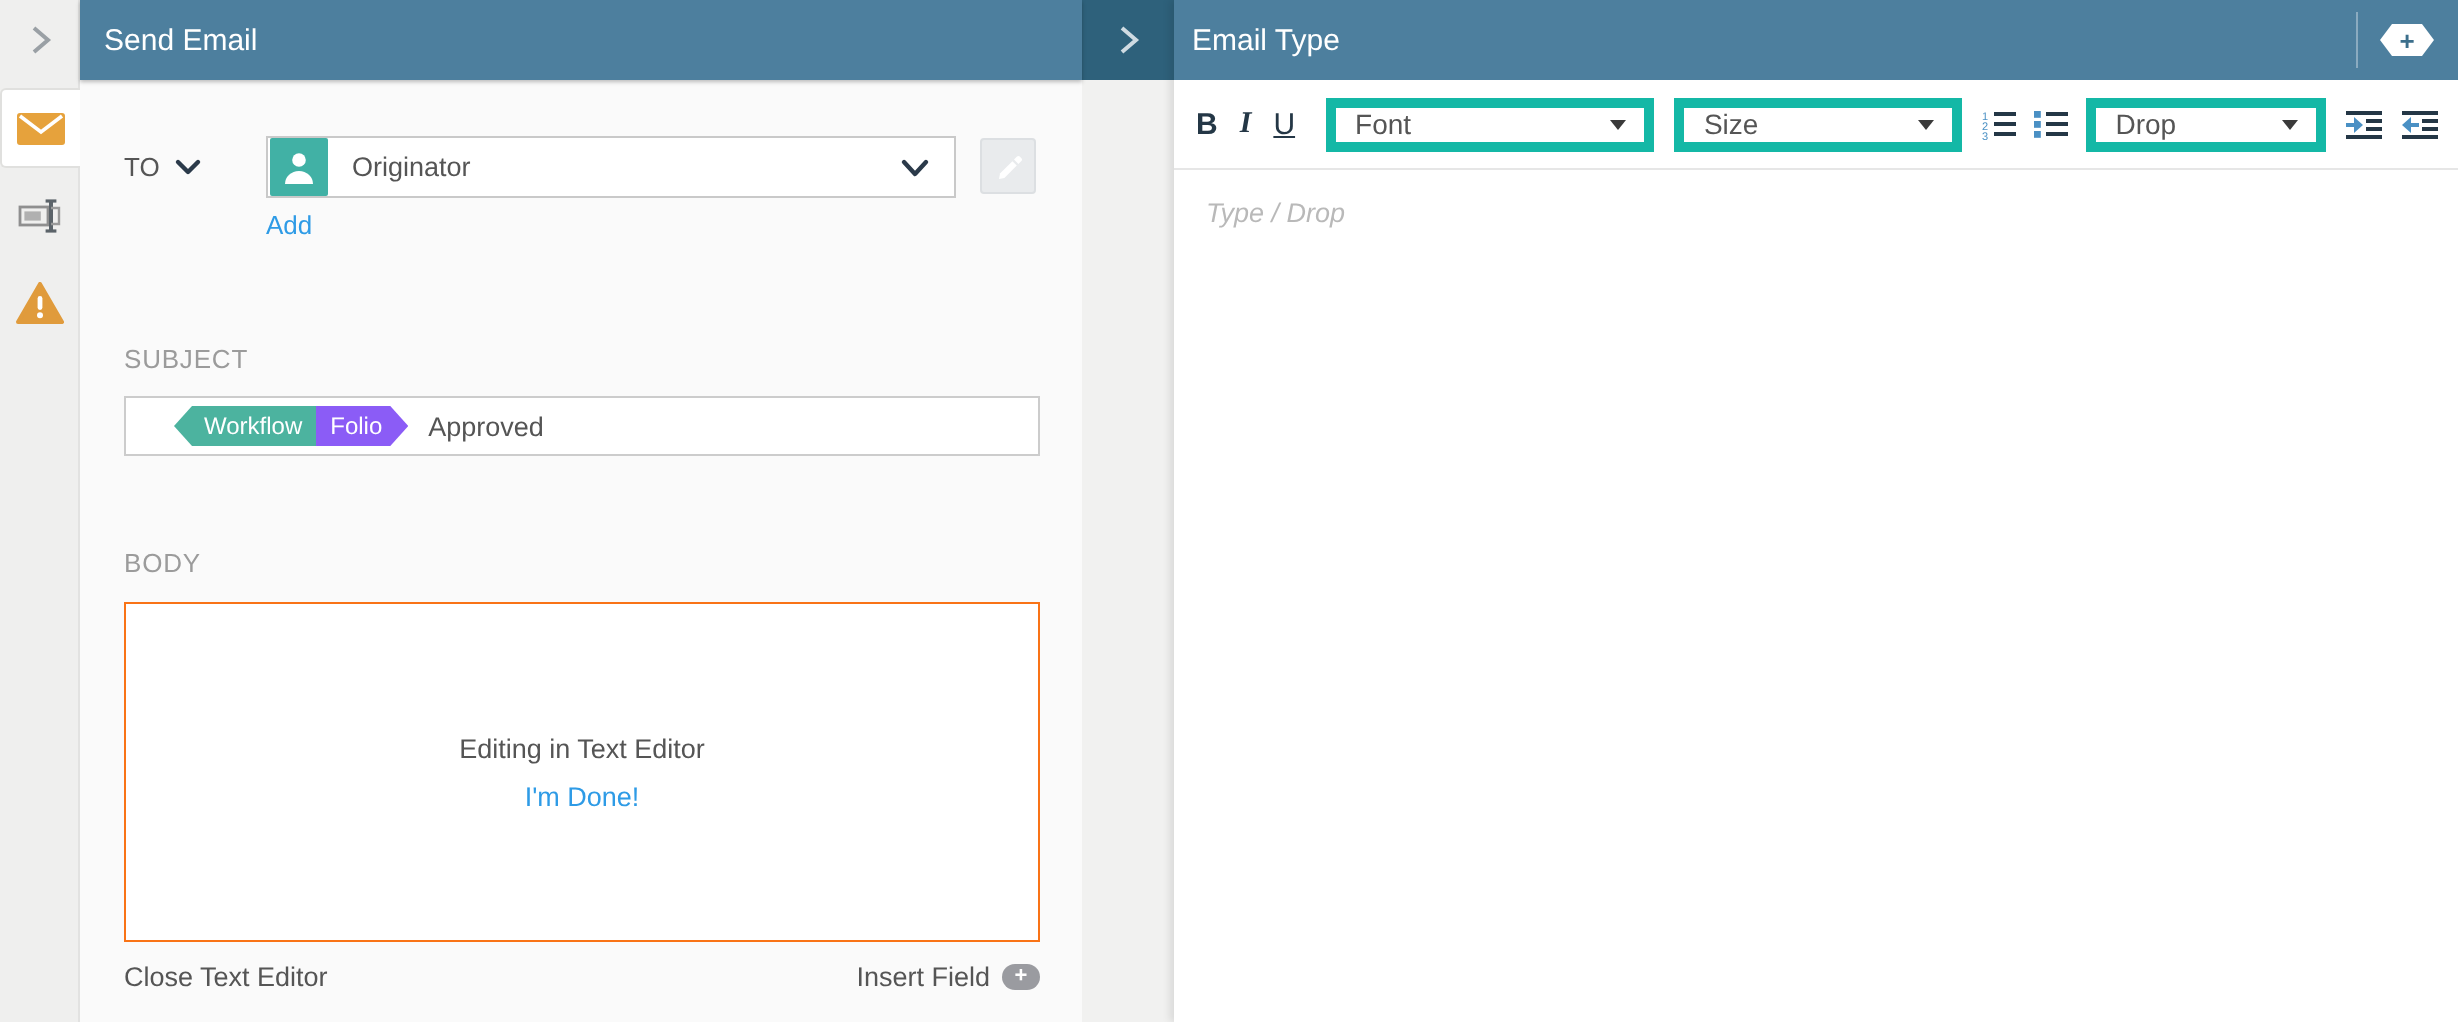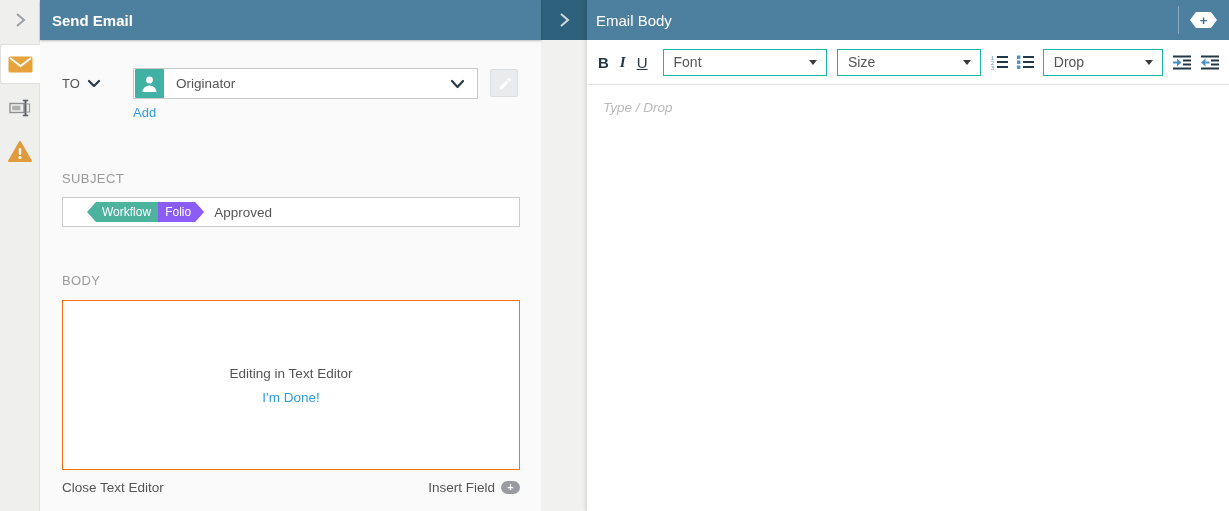--- a/index.html
+++ b/index.html
@@ -14,21 +14,21 @@
   
   .sidebar { position:absolute; left:0; top:0; width:40px; height:511px;
     background:#efefee; border-right:1px solid #e2e2e1; }
   .collapse-box { width:40px; height:40px; display:flex; align-items:center; justify-content:center; cursor:pointer; }
   .side-tab { width:40px; height:40px; margin-top:4px; display:flex; align-items:center; justify-content:center; cursor:pointer; }
   .side-tab.active { background:#ffffff; border:1px solid #e0e0de; border-right:none; border-radius:3px 0 0 3px; }
 
   
   .left-panel { position:absolute; left:40px; top:0; width:501px; height:511px; }
   .panel-header { height:40px; background:#4d7f9e; color:#fff; display:flex; align-items:center;
-    padding-left:12px; font-size:15px; box-shadow:0 1px 2px rgba(0,0,0,0.25); position:relative; z-index:3;font-weight:bold; }
+    padding-left:12px; font-size:15px; box-shadow:0 1px 2px rgba(0,0,0,0.25); position:relative; z-index:3; }
   .left-body { position:absolute; top:40px; left:0; right:0; bottom:0; background:#fafafa;
     padding:28px 21px 0 22px; }
 
   .to-row { display:flex; align-items:flex-start; }
   .to-label-group { display:flex; align-items:center; width:71px; padding-top:8px; }
   .to-label { color:#555; font-size:13px; }
   .recipient-col { }
   .recipient-select { width:345px; height:31px; background:#fff; border:1px solid #c9c9c9;
     display:flex; align-items:center; position:relative; cursor:pointer; }
   .avatar { width:29px; height:29px; margin-left:1px; background:#41b1a5; border-radius:1px;
@@ -75,21 +75,21 @@
     background:#fff; clip-path:polygon(6px 0, calc(100% - 6px) 0, 100% 50%, calc(100% - 6px) 100%, 6px 100%, 0 50%);
     color:#3c6f8c; font-weight:bold; font-size:13px; line-height:1; }
 
   .toolbar { height:45px; background:#fff; border-bottom:1px solid #e6e6e6;
     display:flex; align-items:center; padding-left:11px; }
   .tb-btn { color:#243746; font-size:15px; margin-right:11px; cursor:pointer; background:none; border:none;
     font-family:"Liberation Sans", sans-serif; padding:0; }
   .tb-bold { font-weight:bold; }
   .tb-italic { font-style:italic; font-family:"Liberation Serif", serif; font-weight:bold; }
   .tb-underline { text-decoration:underline; }
-  .tb-select { height:27px; border:1px solid #14b8a6; background:#fff; display:flex; align-items:center;
+  .tb-select { height:27px; border:5px solid #14b8a6; background:#fff; display:flex; align-items:center;
     justify-content:space-between; padding:0 9px 0 10px; color:#555; font-size:14px; margin-right:10px; cursor:pointer; }
   .sel-font { width:167px; margin-left:4px; }
   .sel-size { width:146px;gap:48px; }
   .sel-align { width:122px; }
   .caret { width:0; height:0; border-left:4px solid transparent; border-right:4px solid transparent; border-top:5px solid #3a3a3a; }
   .tb-icon-btn { background:none; border:none; padding:0; margin-right:9px; cursor:pointer; display:flex; align-items:center; }
 
   .editor-area { padding:13px 16px; }
   .editor-placeholder { color:#b9b9b9; font-size:13.5px; font-style:italic; }
 </style>
@@ -193,21 +193,21 @@
   <div class="gutter">
     <div class="gutter-collapse">
       <svg width="13" height="16" viewBox="0 0 13 16">
         <polyline points="3,2 10,8 3,14" fill="none" stroke="#cfdbe2" stroke-width="2"></polyline>
       </svg>
     </div>
   </div>
 
   <div class="right-panel">
     <div class="right-header">
-      <span>Email Body</span>
+      <span>Email Type</span>
       <span class="header-spacer"></span>
       <span class="header-divider"></span>
       <span class="hex-plus">
           <span>+</span>
         </span>
     </div>
 
     <div class="toolbar">
       <button class="tb-btn tb-bold">B</button>
       <button class="tb-btn tb-italic">I</button>

